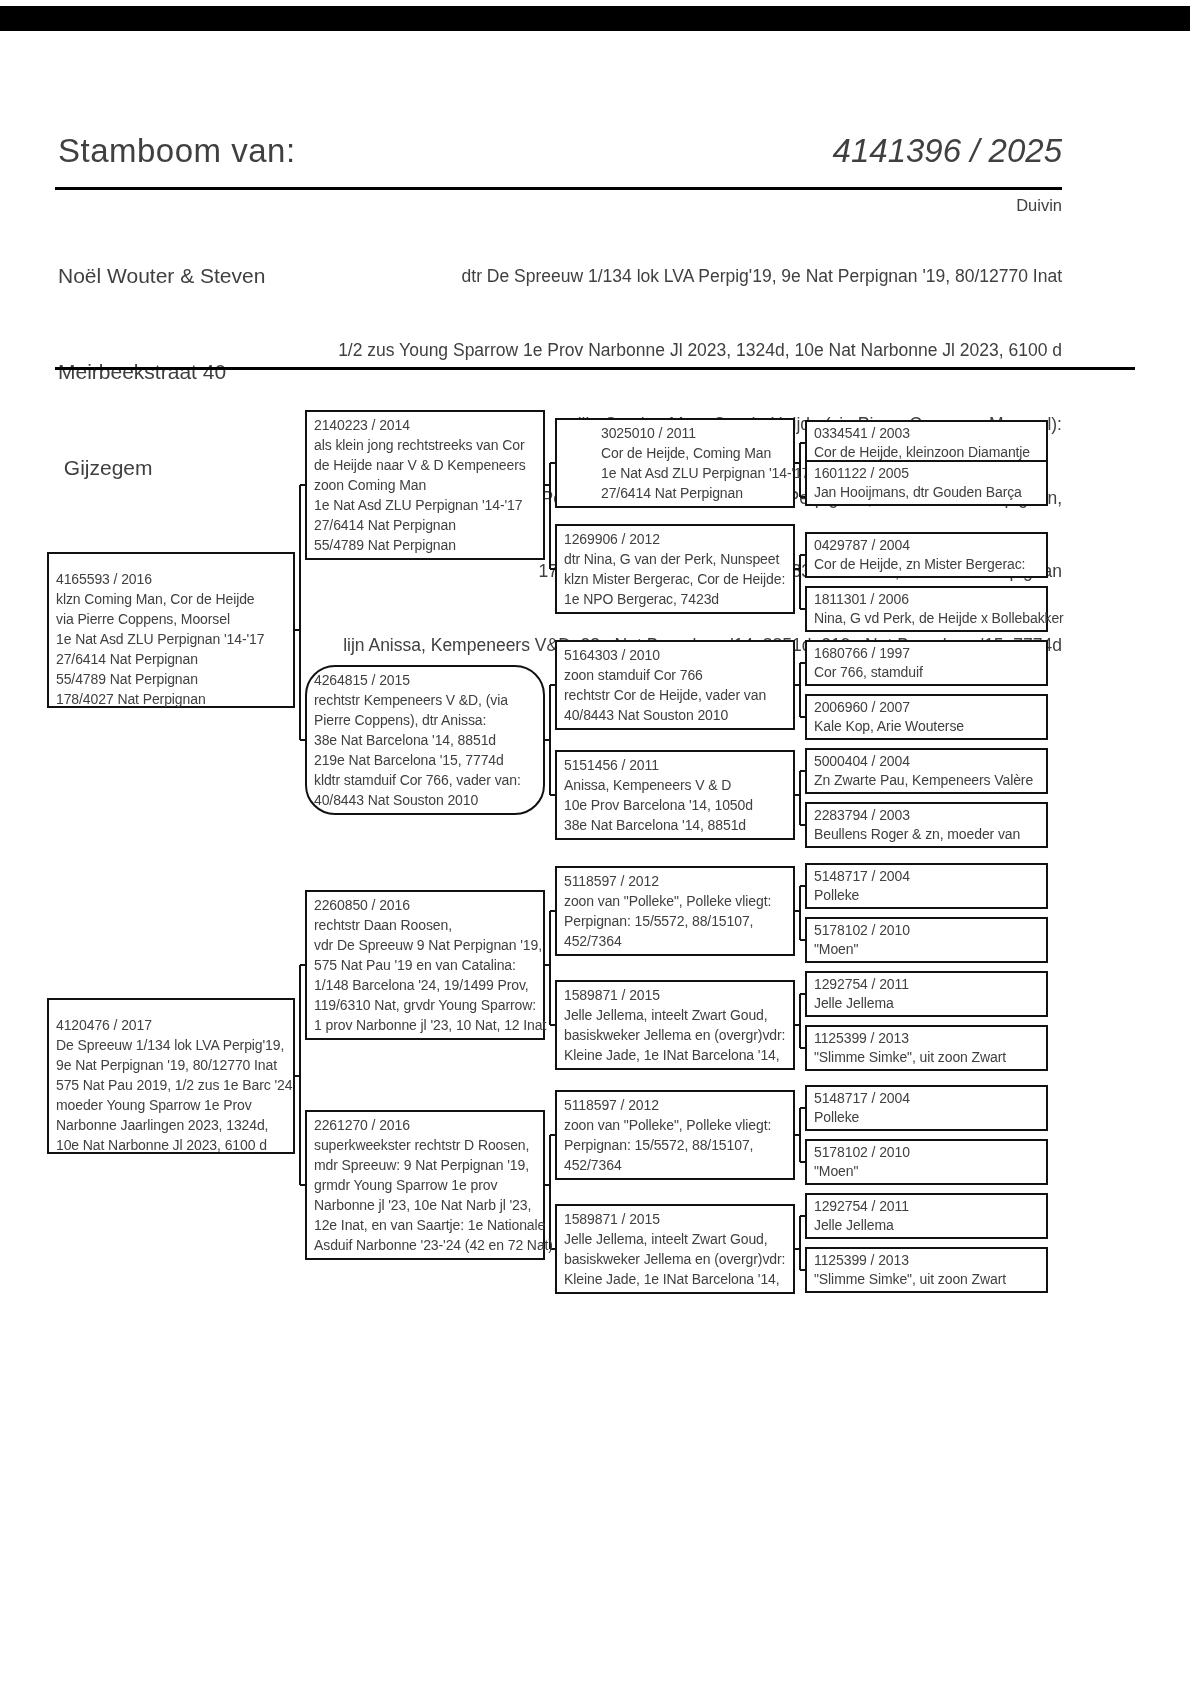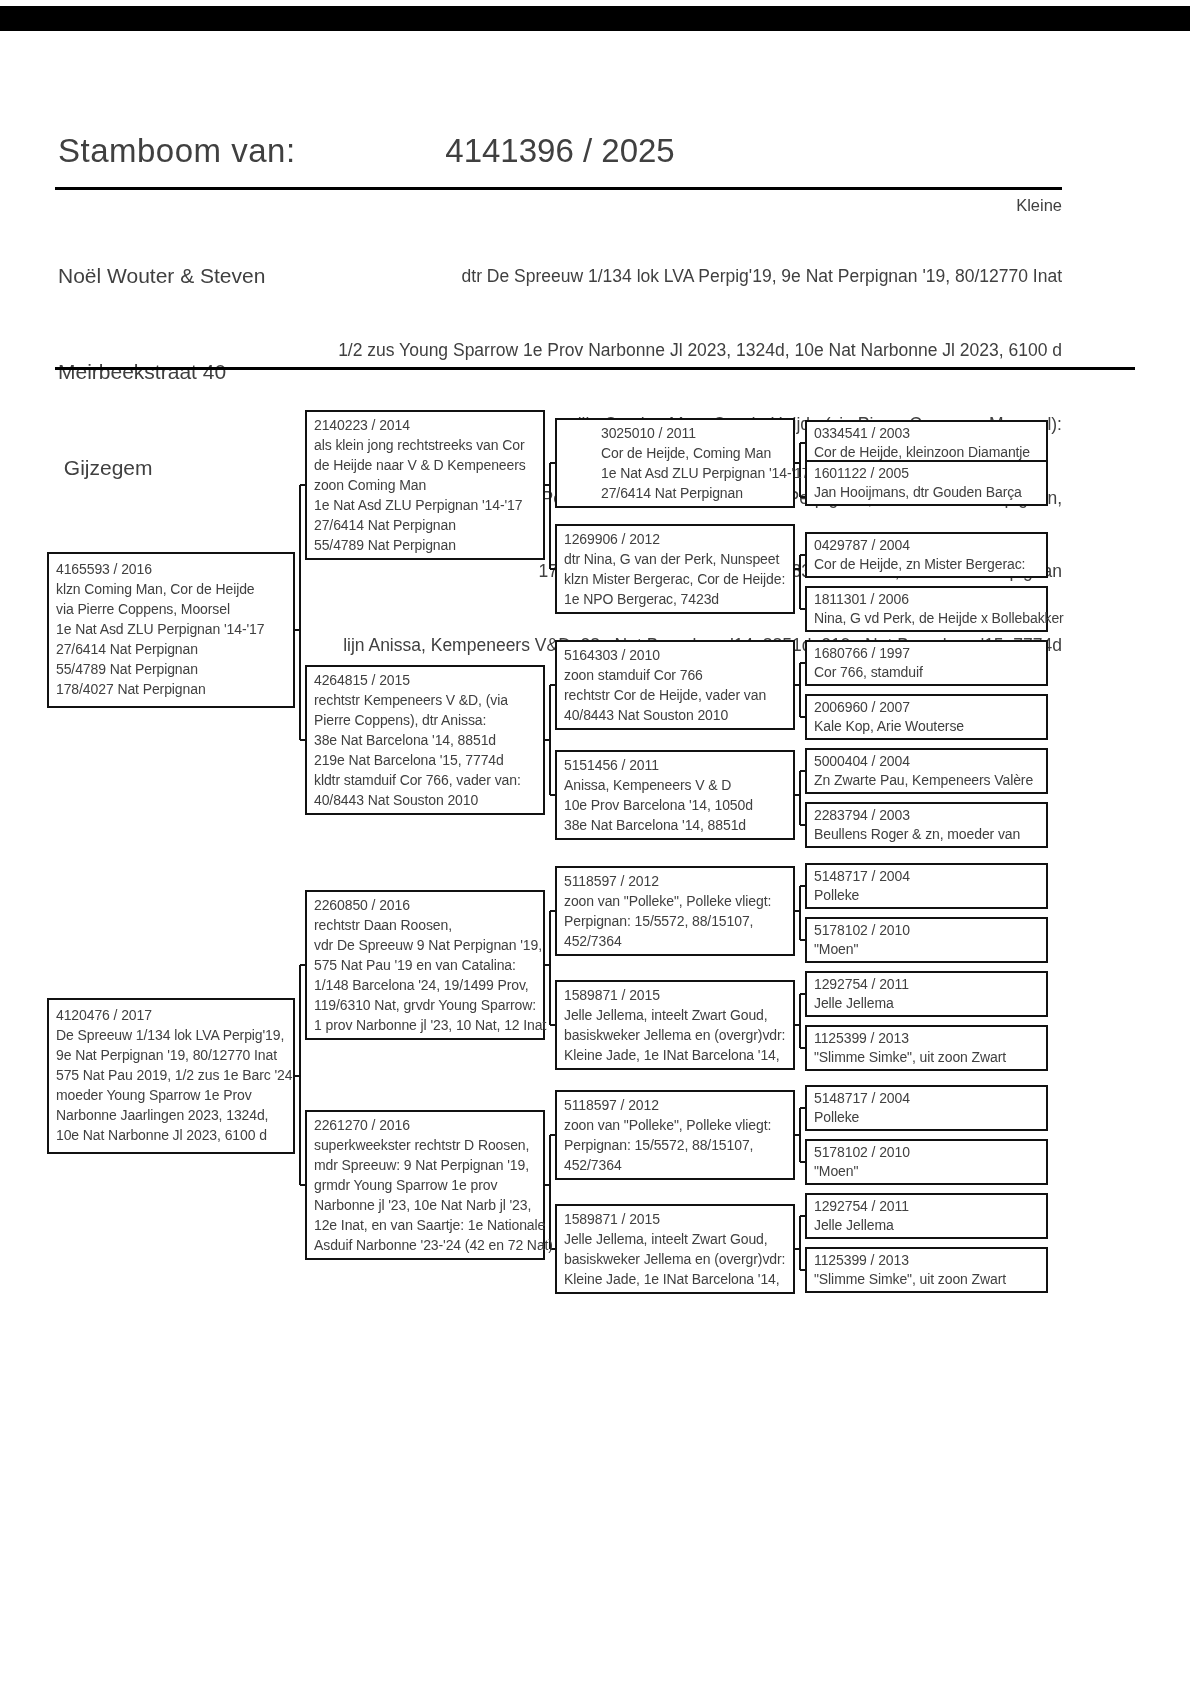--- a/index.html
+++ b/index.html
@@ -14,22 +14,23 @@
   .topbar{
     position:absolute;left:0;top:6px;width:1190px;height:25px;
     background:#000;
   }
   .title-row{position:absolute;left:58px;top:132px;width:1004px;}
   .page-title{
     position:absolute;left:0;top:0;
     font-size:33px;letter-spacing:0.5px;
   }
   .title-ring{
-    position:absolute;right:0;top:0;width:1004px;text-align:center;
+    position:absolute;right:0;top:0;width:1004px;text-align:right;
     font-size:33px;
+    font-style:italic;
   }
   .hr1{position:absolute;left:55px;top:187px;width:1007px;height:3px;background:#000;}
   .hr2{position:absolute;left:55px;top:367px;width:1080px;height:3px;background:#000;}
 
   .owner{position:absolute;left:58px;top:196px;width:300px;font-size:21px;line-height:32px;white-space:pre;}
   .owner div{height:32px;}
 
   .sex-label{position:absolute;top:196px;left:62px;width:1000px;text-align:right;font-size:16.5px;}
   .perf{position:absolute;top:215px;left:62px;width:1000px;text-align:right;font-size:17.5px;line-height:24.6px;white-space:pre;}
 
@@ -39,27 +40,27 @@
     border:2px solid #111;
     background:#fff;
     box-sizing:border-box;
     font-size:14px;
     letter-spacing:-0.1px;
     overflow:visible;
   }
   .pbox .ring{white-space:pre;}
   .pbox .info{white-space:pre;}
 
-  .c1{left:47px;width:248px;padding:5px 7px 0 7px;line-height:20px;height:156px;}
+  .c1{left:47px;width:248px;padding:15px 7px 0 7px;line-height:20px;height:156px;}
   .c2{left:305px;width:240px;padding:3px 7px 0 7px;line-height:20px;height:150px;}
   .c3{left:555px;width:240px;padding:3px 7px 0 7px;line-height:20px;height:90px;}
   .c4{left:805px;width:243px;padding:2px 7px 0 7px;line-height:19px;height:46px;}
 
   .g1-0{top:552px;} .g1-1{top:998px;}
-  .g2-0{top:410px;} .g2-1{top:665px;} .g2-2{top:890px;} .g2-3{top:1110px;}
+  .g2-0{top:410px;} .g2-1{top:665px;border-radius:30px;} .g2-2{top:890px;} .g2-3{top:1110px;}
   .g3-0{top:418px;padding-left:44px;} .g3-1{top:524px;} .g3-2{top:640px;} .g3-3{top:750px;}
   .g3-4{top:866px;} .g3-5{top:980px;} .g3-6{top:1090px;} .g3-7{top:1204px;}
   .g4-0{top:420px;} .g4-1{top:460px;} .g4-2{top:532px;} .g4-3{top:586px;}
   .g4-4{top:640px;} .g4-5{top:694px;} .g4-6{top:748px;} .g4-7{top:802px;}
   .g4-8{top:863px;} .g4-9{top:917px;} .g4-10{top:971px;} .g4-11{top:1025px;}
   .g4-12{top:1085px;} .g4-13{top:1139px;} .g4-14{top:1193px;} .g4-15{top:1247px;}
 
   .connectors{position:absolute;left:0;top:0;pointer-events:none;}
 </style>
 </head>
@@ -77,21 +78,21 @@
   <div class="hr1"></div>
 
   <div class="owner">
     <div>Noël Wouter &amp; Steven</div>
     <div>Meirbeekstraat 40</div>
     <div> Gijzegem</div>
     <div>0499/90.34.13</div>
     <div>steven.noël@telenet.be</div>
   </div>
 
-  <div class="sex-label">Kleine</div>
+  <div class="sex-label">Duivin</div>
 
   <div class="perf">
     <div>dtr De Spreeuw 1/134 lok LVA Perpig'19, 9e Nat Perpignan '19, 80/12770 Inat</div>
     <div>1/2 zus Young Sparrow 1e Prov Narbonne Jl 2023, 1324d, 10e Nat Narbonne Jl 2023, 6100 d</div>
     <div>lijn Coming Man, Cor de Heijde (via Pierre Coppens, Moorsel):</div>
     <div>1e Nat Asd ZLU Perpignan '14-'17, 27/6414 Nat Perpignan, 55/4789 Nat Perpignan,</div>
     <div>178/4027 Nat Perpignan, 140/5183 Barcelona, 539/5589 Perpignan</div>
     <div>lijn Anissa, Kempeneers V&amp;D: 38e Nat Barcelona '14, 8851d, 219e Nat Barcelona '15, 7774d</div>
   </div>
 

